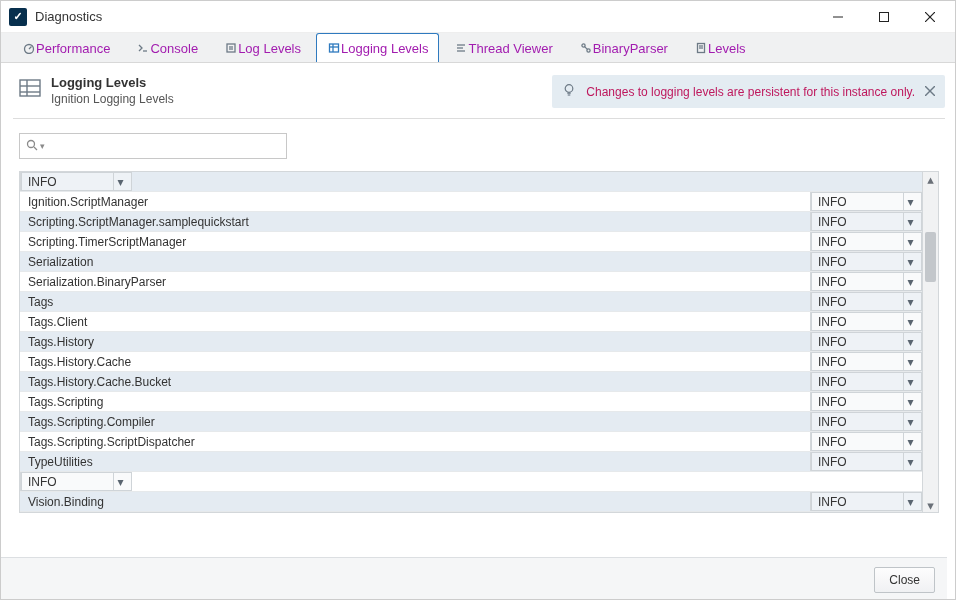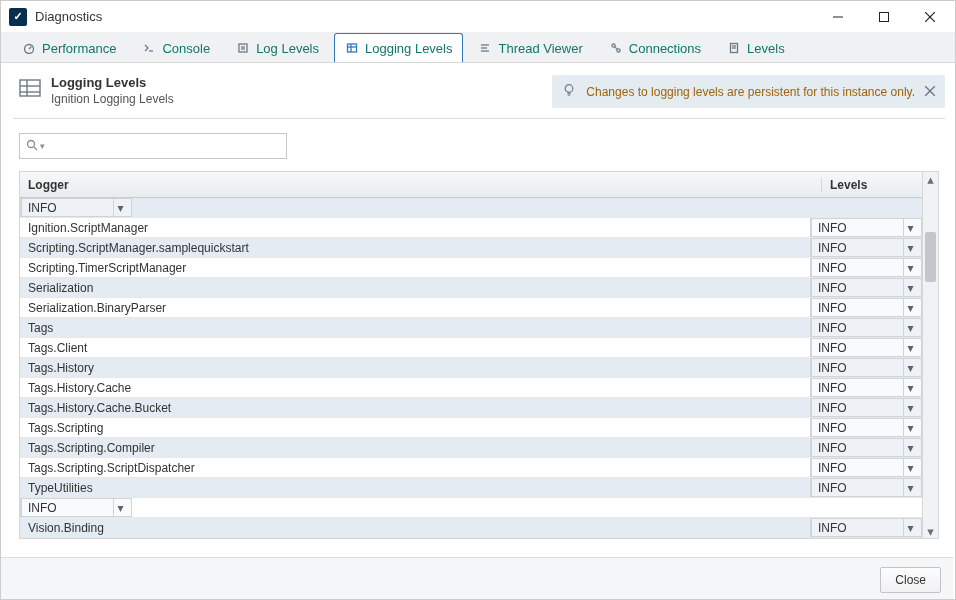--- a/index.html
+++ b/index.html
@@ -43,22 +43,21 @@
     background: #f0f1f2;
     border-bottom: 1px solid #d8d8d8;
     display: flex;
     align-items: stretch;
     padding-left: 10px;
     gap: 0;
   }
   .tab {
     display: flex; align-items: center;
     padding: 0 10px;
-    gap: 6px;
-    color: #0f766e;
+    color: #a21caf;
     border: 1px solid transparent;
     border-bottom: none;
     border-radius: 3px 3px 0 0;
     margin-right: 4px;
     cursor: pointer;
   }
   .tab.active {
     background: #fff;
     border-color: #2f7abf;
   }
@@ -90,21 +89,21 @@
   }
   .header-title { font-weight: bold; font-size: 13px; color: #333; }
   .header-sub { font-size: 12px; color: #555; margin-top: 2px; }
   .info-banner {
     background: #e4ecf2;
     padding: 8px 10px;
     display: flex;
     align-items: center;
     gap: 10px;
     font-size: 12px;
-    color: #a16207;
+    color: #be185d;
     border-radius: 2px;
   }
   .info-banner .bulb { color: #6d7a86; }
   .info-banner .close-x { color: #6d7a86; cursor: pointer; }
   .divider { height: 1px; background: #ddd; margin: 8px 0 14px 0; }
   .searchbox {
     width: 268px; height: 26px;
     border: 1px solid #c8c8c8;
     display: flex; align-items: center;
     padding: 0 6px;
@@ -192,21 +191,21 @@
     position: absolute;
     left: 0; right: 0;
     height: 14px;
     display: flex; align-items: center; justify-content: center;
     color: #6a7078;
   }
   .vscroll .arr.up { top: 0; }
   .vscroll .arr.down { bottom: 0; }
   .footer {
     position: absolute;
-    bottom: 0; left: 0; right: 4px;
+    bottom: 0; left: 0; right: 10px;
     height: 44px;
     background: #f5f6f7;
     border-top: 1px solid #dcdfe2;
     display: flex;
     align-items: center;
     justify-content: flex-end;
     padding: 0 12px;
   }
   .close-btn {
     height: 26px;
@@ -298,21 +297,21 @@
         <span>Thread Viewer</span>
       </div>
       <div class="tab">
         <span class="tab-icon">
           <svg width="12" height="12" viewBox="0 0 12 12" fill="none" stroke="currentColor" stroke-width="1.3">
             <circle cx="3.5" cy="3.5" r="1.6"></circle>
             <circle cx="8.5" cy="8.5" r="1.6"></circle>
             <line x1="4.6" y1="4.6" x2="7.4" y2="7.4"></line>
           </svg>
         </span>
-        <span>Connections</span>
+        <span>BinaryParser</span>
       </div>
       <div class="tab">
         <span class="tab-icon">
           <svg width="12" height="12" viewBox="0 0 12 12" fill="none" stroke="currentColor" stroke-width="1.3">
             <rect x="2.5" y="1.5" width="7" height="9"></rect>
             <line x1="4" y1="4" x2="8" y2="4"></line>
             <line x1="4" y1="6" x2="8" y2="6"></line>
           </svg>
         </span>
         <span>Levels</span>
@@ -362,24 +361,20 @@
         <circle cx="5" cy="5" r="3.5"></circle>
             <line x1="8" y1="8" x2="11" y2="11"></line>
       </svg>
     </span>
     <span style="color:#8a8a8a;font-size:9px;">▾</span>
     <input type="text" value="" style="">
   </div>
 
   <div class="table-area">
     <div class="table-wrap">
-      <div class="thead">
-        <div class="th-logger">Logger</div>
-        <div class="th-levels">Levels</div>
-      </div>
       <div id="tbody">
             <div class="row alt">
               <div class="cell-level">
                 <div class="level-sel">
                   <span>INFO</span>
                   <span class="chev">▾</span>
                 </div>
               </div>
             </div>
             <div class="row">

